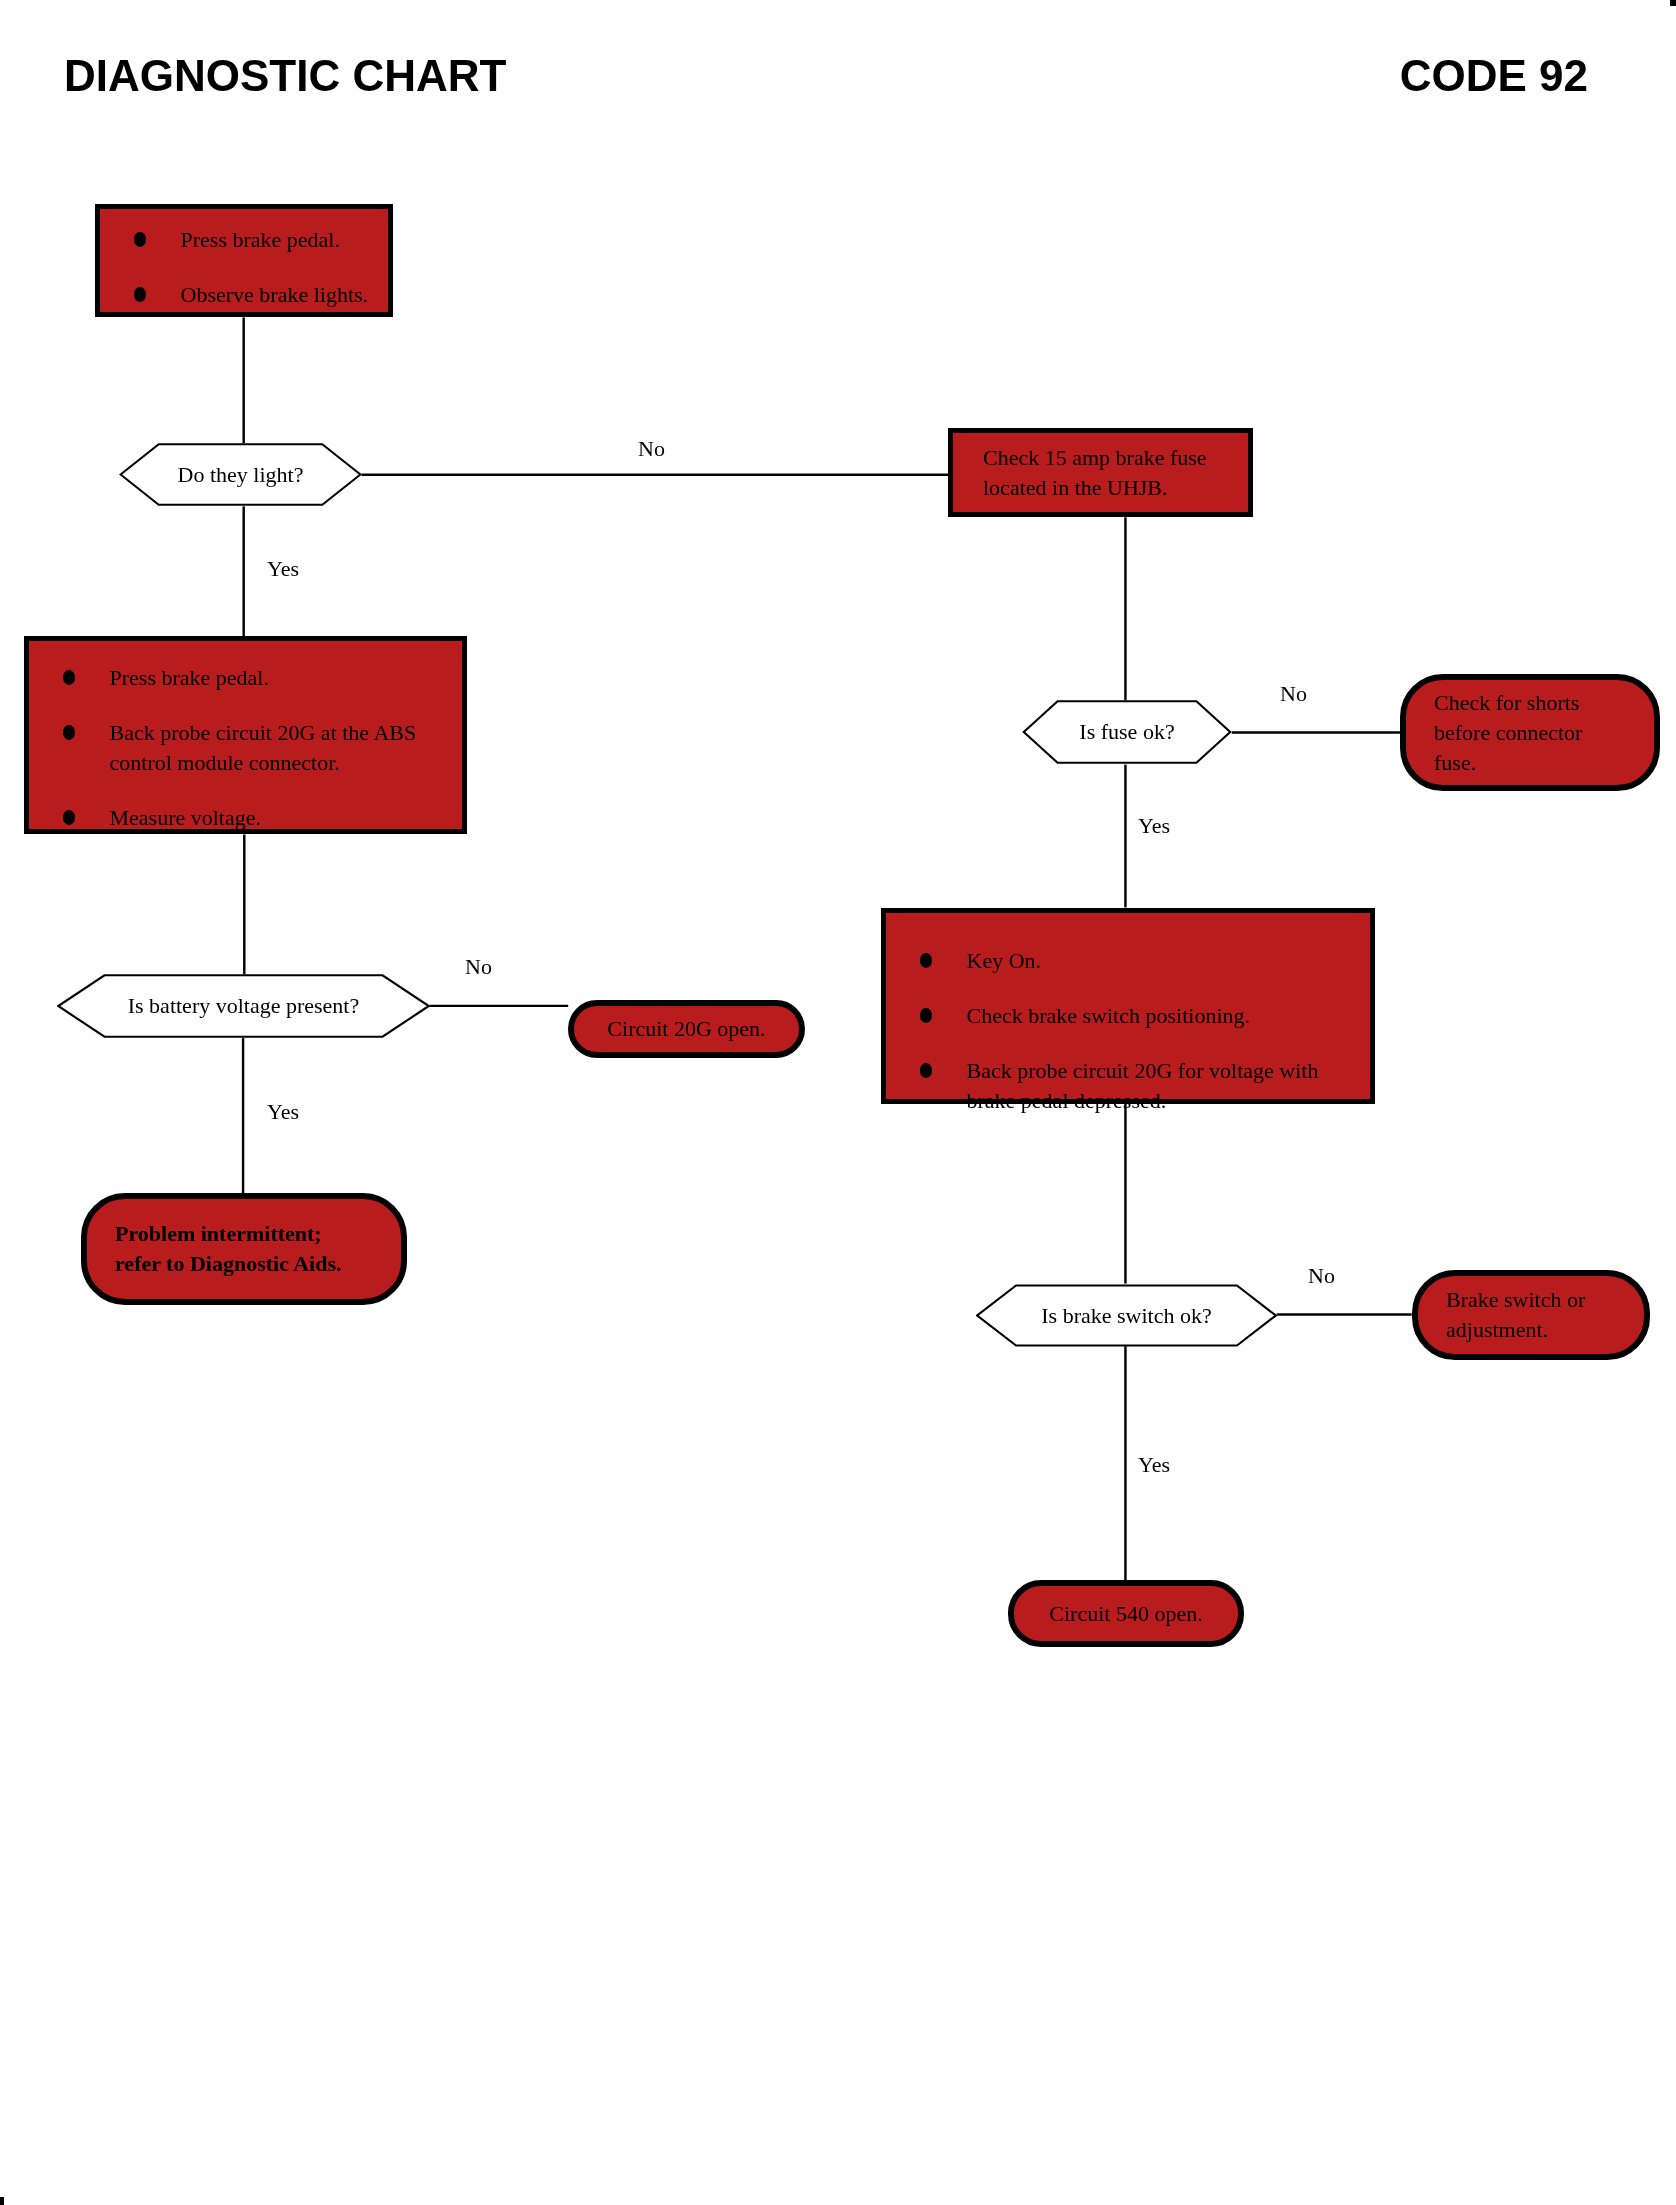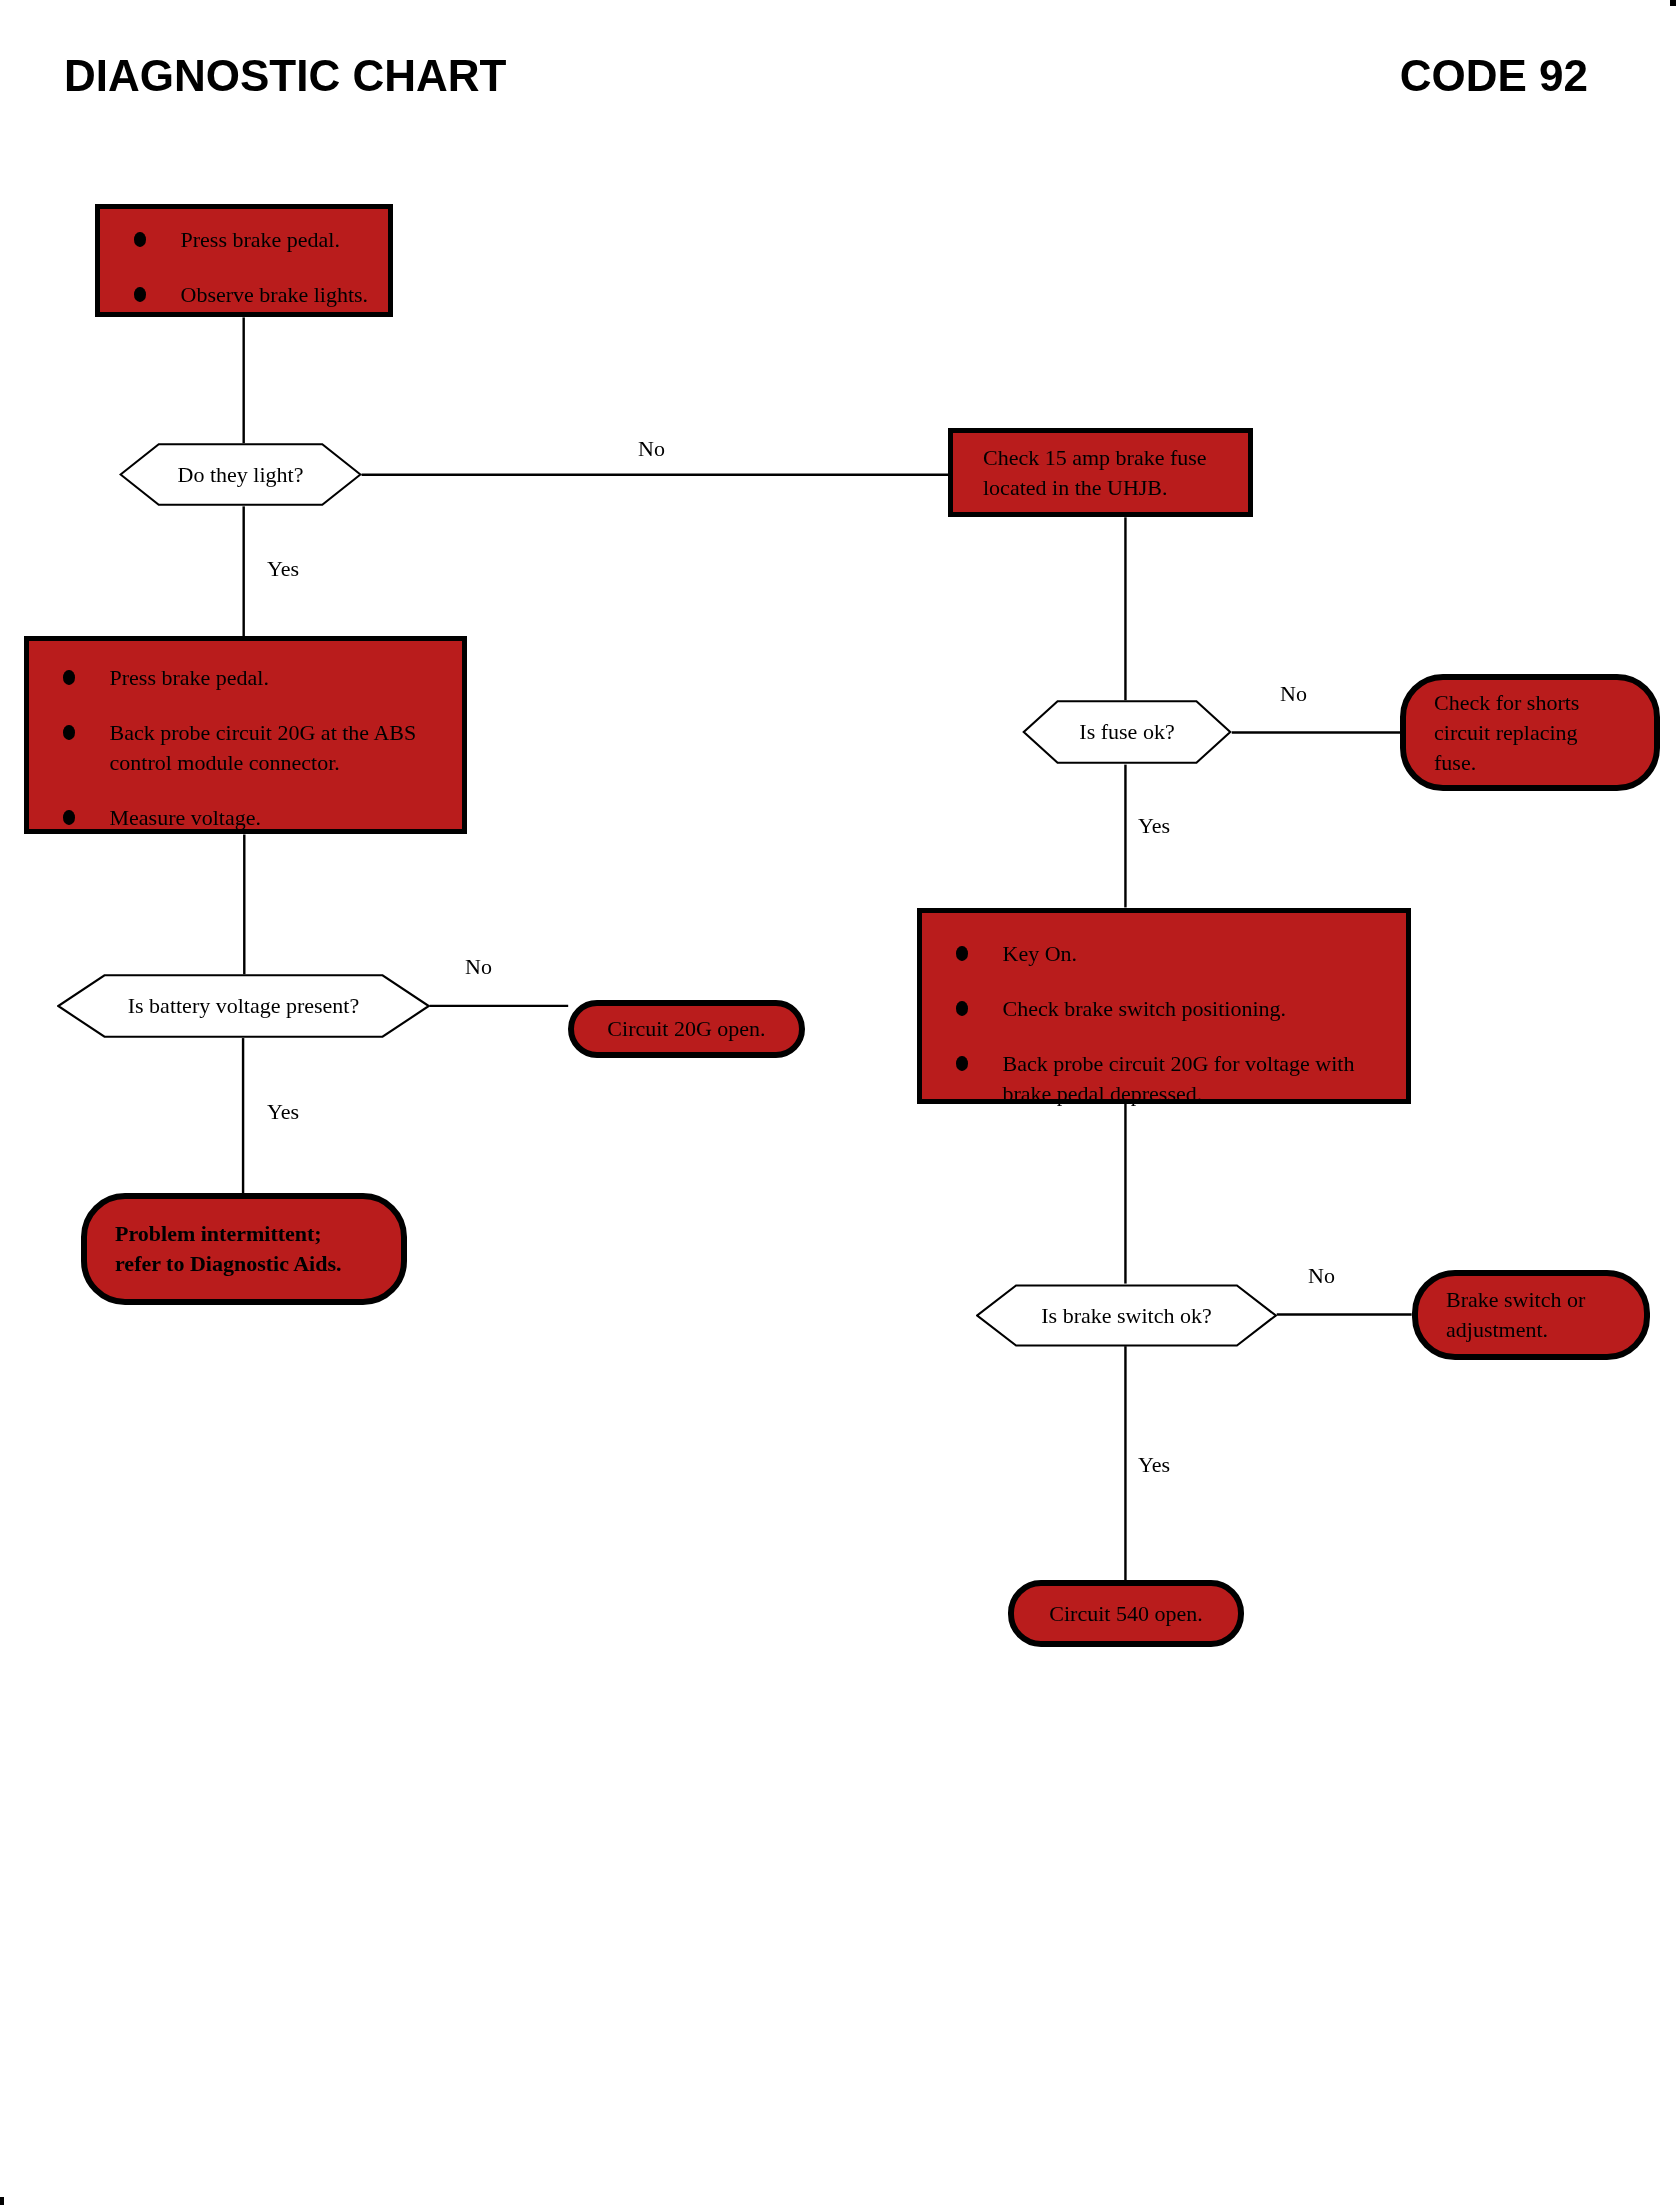--- a/index.html
+++ b/index.html
@@ -187,25 +187,25 @@
     <svg width="210" height="64" viewBox="0 0 346 106">
       <polygon points="58,2 288,2 344,53 288,104 58,104 2,53" fill="#ffffff" stroke="#000000" stroke-width="3.5"></polygon>
     </svg>
     <div class="decision-label">Is fuse ok?</div>
   </div>
   <div class="edge-label" style="left:1280px; top:681px;">No</div>
   <div class="edge-label" style="left:1138px; top:813px;">Yes</div>
 
   <div class="node terminator" style="left:1400px; top:674px; width:260px; height:117px; border-radius:43px;">
     <div class="node-text">Check for shorts
-circuit replacing
+before connector
 fuse.</div>
   </div>
 
-  <div class="node process-box bullet-box" style="left:881px; top:908px; width:494px; height:196px; padding-top:26px;margin-left:36px;">
+  <div class="node process-box bullet-box" style="left:881px; top:908px; width:494px; height:196px; padding-top:33px;">
       <div class="bullet-row">
         <span class="bullet-dot"></span>
         <span class="bullet-text">Key On.</span>
       </div>
       <div class="bullet-row">
         <span class="bullet-dot"></span>
         <span class="bullet-text">Check brake switch positioning.</span>
       </div>
       <div class="bullet-row">
         <span class="bullet-dot"></span>

